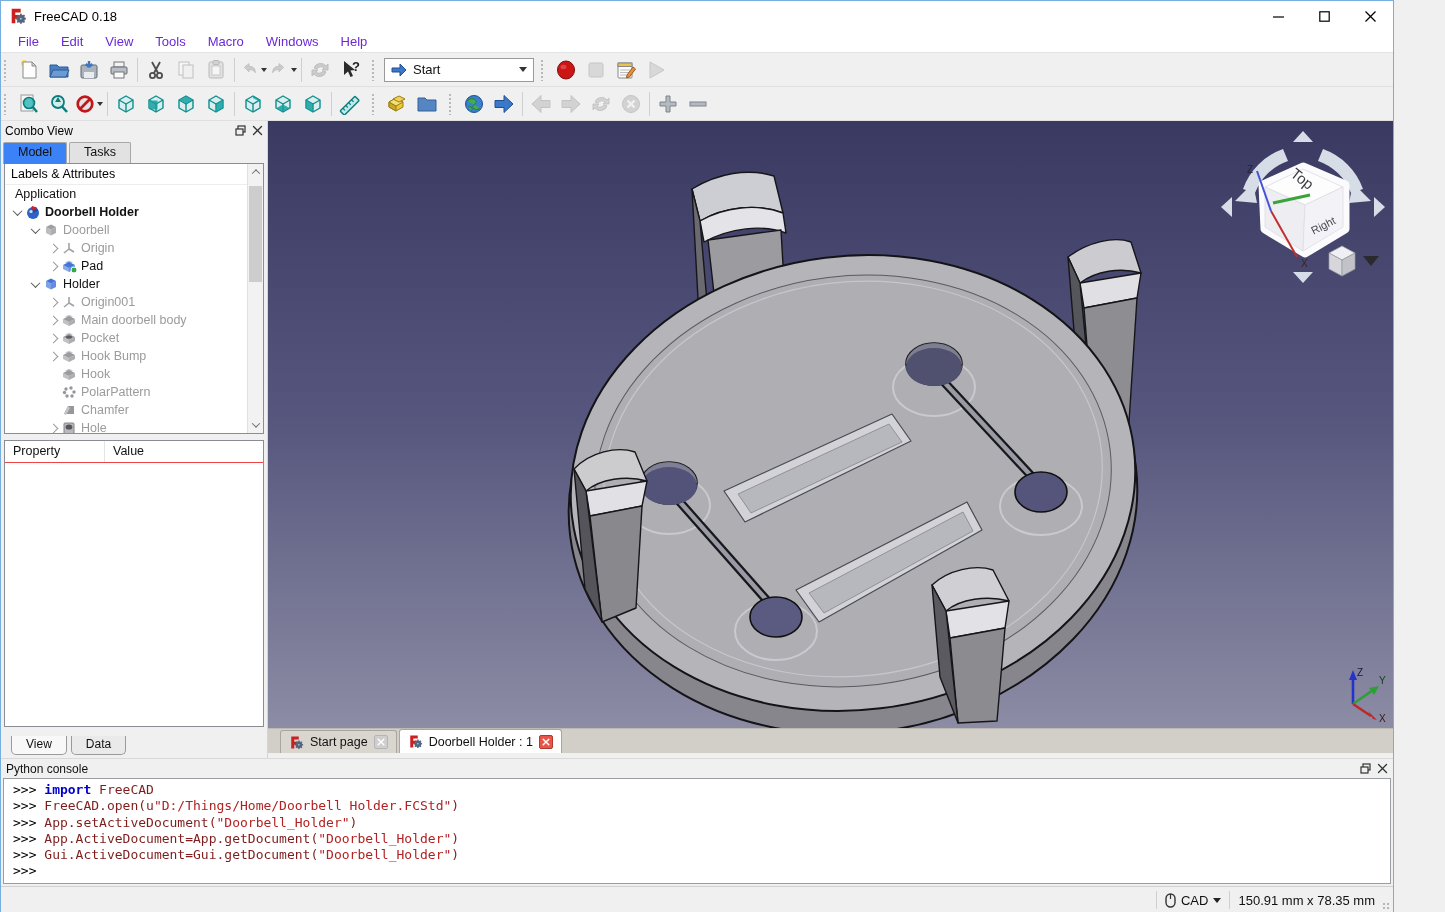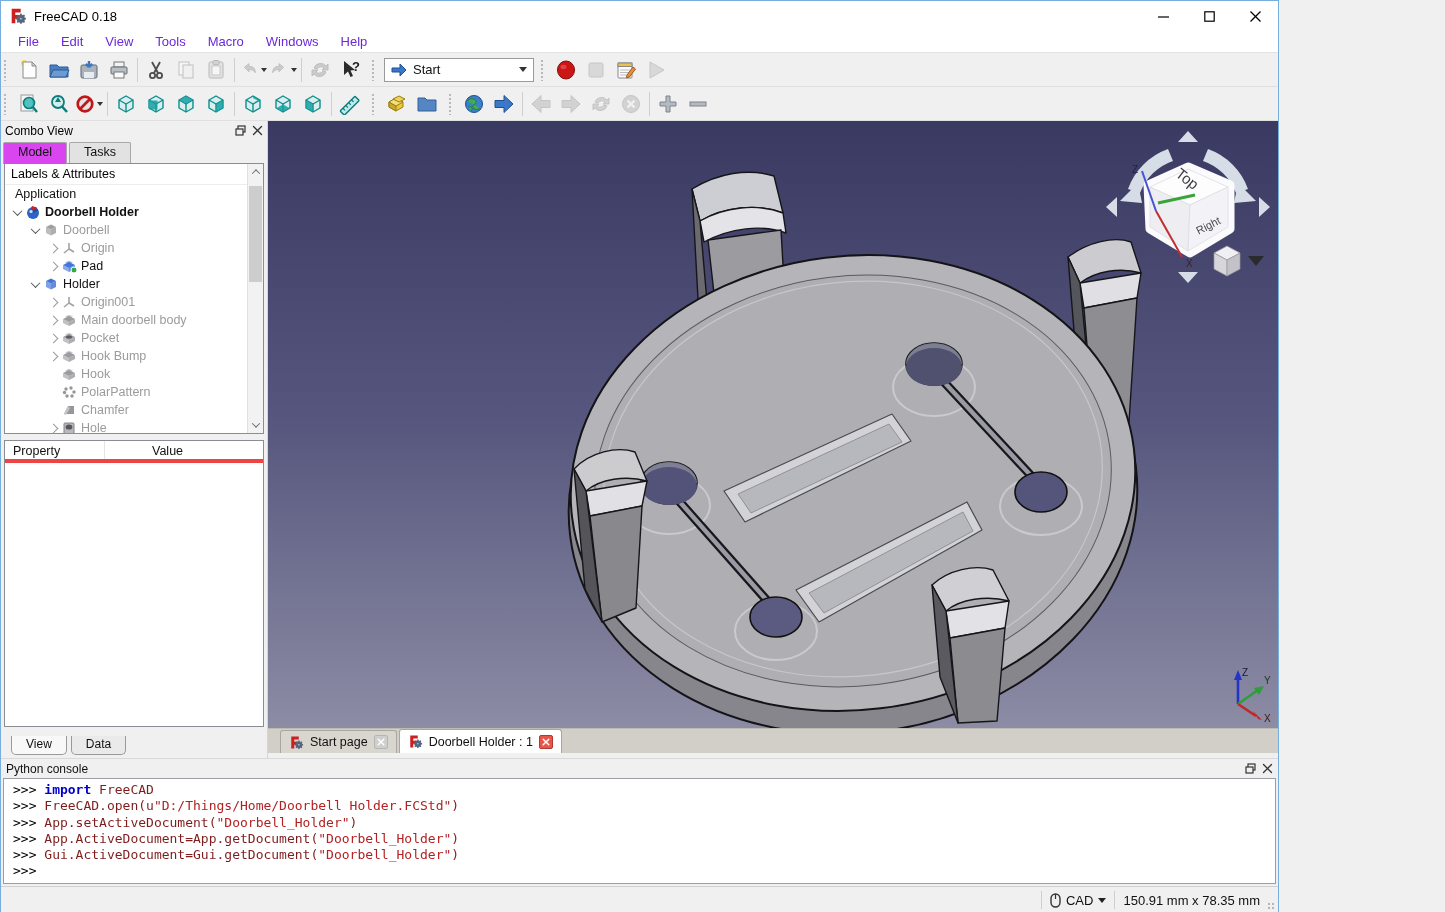--- a/index.html
+++ b/index.html
@@ -1,18 +1,18 @@
 <!DOCTYPE html>
 <html><head>
 <meta charset="utf-8">
 <style>
   *{margin:0;padding:0;box-sizing:border-box;}
   html,body{width:1445px;height:912px;overflow:hidden;}
   body{font-family:"Liberation Sans","DejaVu Sans",sans-serif;font-size:13px;color:#111;background:#f0f0f0;}
-  .window{width:1279px;height:912px;border:1px solid #76aede;display:flex;flex-direction:column;background:#f0f0f0;}
+  .window{width:1394px;height:912px;border:1px solid #76aede;display:flex;flex-direction:column;background:#f0f0f0;}
 
   
   .titlebar{height:30px;background:#fff;display:flex;align-items:center;padding-left:8px;flex:0 0 30px;}
   .titlebar .fc-logo{width:18px;height:18px;margin-right:7px;}
   .titlebar .title{font-size:13px;color:#000;}
   .win-controls{margin-left:auto;display:flex;height:100%;}
   .win-btn{width:46px;height:100%;display:flex;align-items:center;justify-content:center;}
 
   
   .menubar{height:22px;background:#fff;display:flex;align-items:center;padding-left:6px;flex:0 0 22px;border-bottom:1px solid #e3e3e3;}
@@ -33,21 +33,21 @@
 
   
   .main{flex:0 0 637px;display:flex;height:637px;}
   .dock{width:267px;flex:0 0 267px;background:#f0f0f0;display:flex;flex-direction:column;border-right:1px solid #d5d5d5;}
   .dock-title{height:19px;display:flex;align-items:center;padding:0 4px;font-size:12px;color:#000;}
   .dock-title .dt-btns{margin-left:auto;display:flex;gap:6px;align-items:center;}
   .dock-title svg{width:11px;height:11px;}
 
   .cv-tabs{display:flex;padding:2px 2px 0 2px;height:23px;}
   .cv-tab{padding:2px 14px;font-size:12.5px;border:1px solid #a8a8a8;border-bottom:none;background:#e2e2e2;margin-right:2px;border-radius:2px 2px 0 0;}
-  .cv-tab.active{background:#d946ef;position:relative;z-index:2;height:22px;}
+  .cv-tab.active{background:#3b82f6;position:relative;z-index:2;height:22px;}
 
   .tree-box{margin:0 3px;flex:0 0 271px;background:#fff;border:1px solid #8a8d94;position:relative;overflow:hidden;display:flex;}
   .tree-scroll{flex:1;overflow:hidden;}
   .tree-hdr{font-size:12.5px;padding:3px 6px;border-bottom:1px solid #ededed;color:#000;}
   .tree-row{display:flex;align-items:center;height:18px;font-size:12.5px;white-space:nowrap;}
   .tree-row .lbl{padding-left:4px;}
   .tree-row .lbl.gray{color:#9b9b9b;}
   .tree-row .lbl.bold{font-weight:bold;}
   .chev{width:16px;flex:0 0 16px;display:inline-flex;align-items:center;justify-content:center;}
   .chev.down::before{content:"";width:6px;height:6px;border-right:1.5px solid #575757;border-bottom:1.5px solid #575757;transform:rotate(45deg) translate(-1px,-1px);}
@@ -55,21 +55,21 @@
   .ticon{width:16px;height:16px;flex:0 0 16px;}
   .vscroll{width:16px;flex:0 0 16px;background:#f2f2f2;border-left:1px solid #e0e0e0;display:flex;flex-direction:column;}
   .vs-arrow{height:16px;display:flex;align-items:center;justify-content:center;}
   .vs-arrow::before{content:"";width:5px;height:5px;border-right:1.4px solid #6b6b6b;border-bottom:1.4px solid #6b6b6b;}
   .vs-arrow.up::before{transform:rotate(-135deg) translate(-1px,-1px);}
   .vs-arrow.down::before{transform:rotate(45deg) translate(-1px,-1px);}
   .vs-track{flex:1;position:relative;}
   .vs-thumb{position:absolute;left:1px;right:1px;top:6px;height:96px;background:#cdcdcd;}
 
   .prop-box{margin:6px 3px 0 3px;flex:0 0 287px;background:#fff;border:1px solid #8a8d94;font-size:12.5px;}
-  .prop-hdr{display:flex;height:22px;border-bottom:4px solid #ef4444;gap:39px;}
+  .prop-hdr{display:flex;height:22px;border-bottom:1px solid #ef4444;}
   .prop-hdr .ph{padding:3px 8px;}
   .prop-hdr .ph.first{width:100px;border-right:1px solid #e4e4e4;}
 
   .vd-tabs{height:22px;display:flex;align-items:flex-start;padding-left:10px;gap:0;}
   .vd-tab{padding:1px 14px 3px 14px;font-size:12px;border:1px solid #9a9a9a;border-top:none;background:#eaeaea;border-radius:0 0 5px 5px;margin-right:4px;}
   .vd-tab.active{background:#f8f8f8;}
 
   
   .view-col{flex:1;display:flex;flex-direction:column;}
   .viewport{flex:0 0 607px;position:relative;background:linear-gradient(#393962 0%,#55557d 48%,#8c8ca5 100%);overflow:hidden;}

